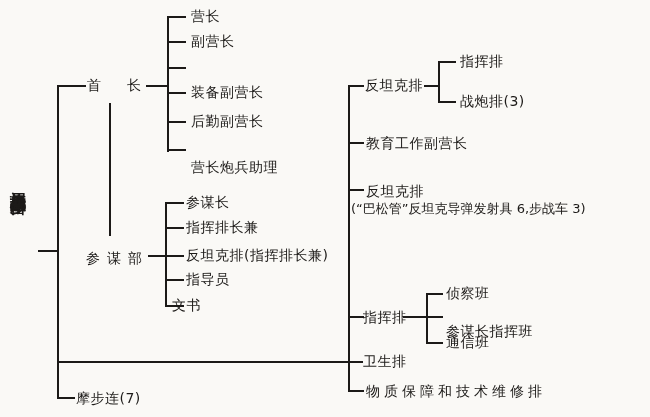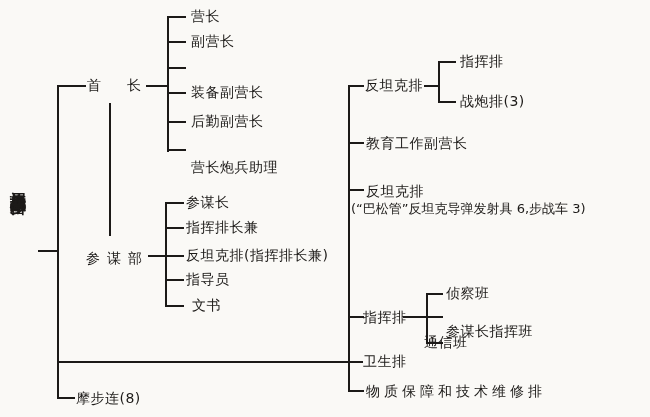--- a/index.html
+++ b/index.html
@@ -59,26 +59,26 @@
   <div class="vl" style="left:165px;top:202px;height:105px"></div>
   <div class="hl" style="left:167px;top:202px;width:17px"></div>
   <div class="hl" style="left:167px;top:227px;width:17px"></div>
   <div class="hl" style="left:167px;top:255px;width:17px"></div>
   <div class="hl" style="left:167px;top:279px;width:17px"></div>
   <div class="hl" style="left:167px;top:305px;width:17px"></div>
   <div class="lbl" style="left:186px;top:195px">参谋长</div>
   <div class="lbl" style="left:186px;top:220px">指挥排长兼</div>
   <div class="lbl" style="left:186px;top:248px">反坦克排(指挥排长兼)</div>
   <div class="lbl" style="left:186px;top:272px">指导员</div>
-  <div class="lbl" style="left:192px;top:298px">文书</div>
+  <div class="lbl" style="left:172px;top:298px">文书</div>
 
   <div class="hl" style="left:57px;top:361px;width:306px"></div>
 
   <div class="hl" style="left:57px;top:397px;width:18px"></div>
-  <div class="lbl" style="left:76px;top:391px">摩步连(8)</div>
+  <div class="lbl" style="left:76px;top:391px">摩步连(7)</div>
 
   <div class="vl" style="left:348px;top:85px;height:307px"></div>
   <div class="hl" style="left:350px;top:85px;width:14px"></div>
   <div class="hl" style="left:350px;top:142px;width:14px"></div>
   <div class="hl" style="left:350px;top:189px;width:14px"></div>
   <div class="hl" style="left:350px;top:316px;width:14px"></div>
   <div class="hl" style="left:350px;top:390px;width:14px"></div>
 
   <div class="lbl" style="left:365px;top:78px">反坦克排</div>
   <div class="hl" style="left:424px;top:85px;width:16px"></div>
@@ -94,19 +94,19 @@
   <div class="lbl note" style="left:351px;top:202px">(“巴松管”反坦克导弹发射具 6,步战车 3)</div>
 
   <div class="lbl" style="left:363px;top:310px">指挥排</div>
   <div class="hl" style="left:403px;top:316px;width:25px"></div>
   <div class="vl" style="left:426px;top:293px;height:51px"></div>
   <div class="hl" style="left:428px;top:293px;width:15px"></div>
   <div class="hl" style="left:428px;top:316px;width:15px"></div>
   <div class="hl" style="left:428px;top:342px;width:15px"></div>
   <div class="lbl" style="left:446px;top:286px">侦察班</div>
   <div class="lbl" style="left:446px;top:324px">参谋长指挥班</div>
-  <div class="lbl" style="left:424px;top:335px">通信班</div>
+  <div class="lbl" style="left:446px;top:335px">通信班</div>
 
   <div class="lbl" style="left:363px;top:354px">卫生排</div>
 
   <div class="lbl sp-sm" style="left:366px;top:384px">物质保障和技术维修排</div>
 
 </div>
 
 </body></html>

